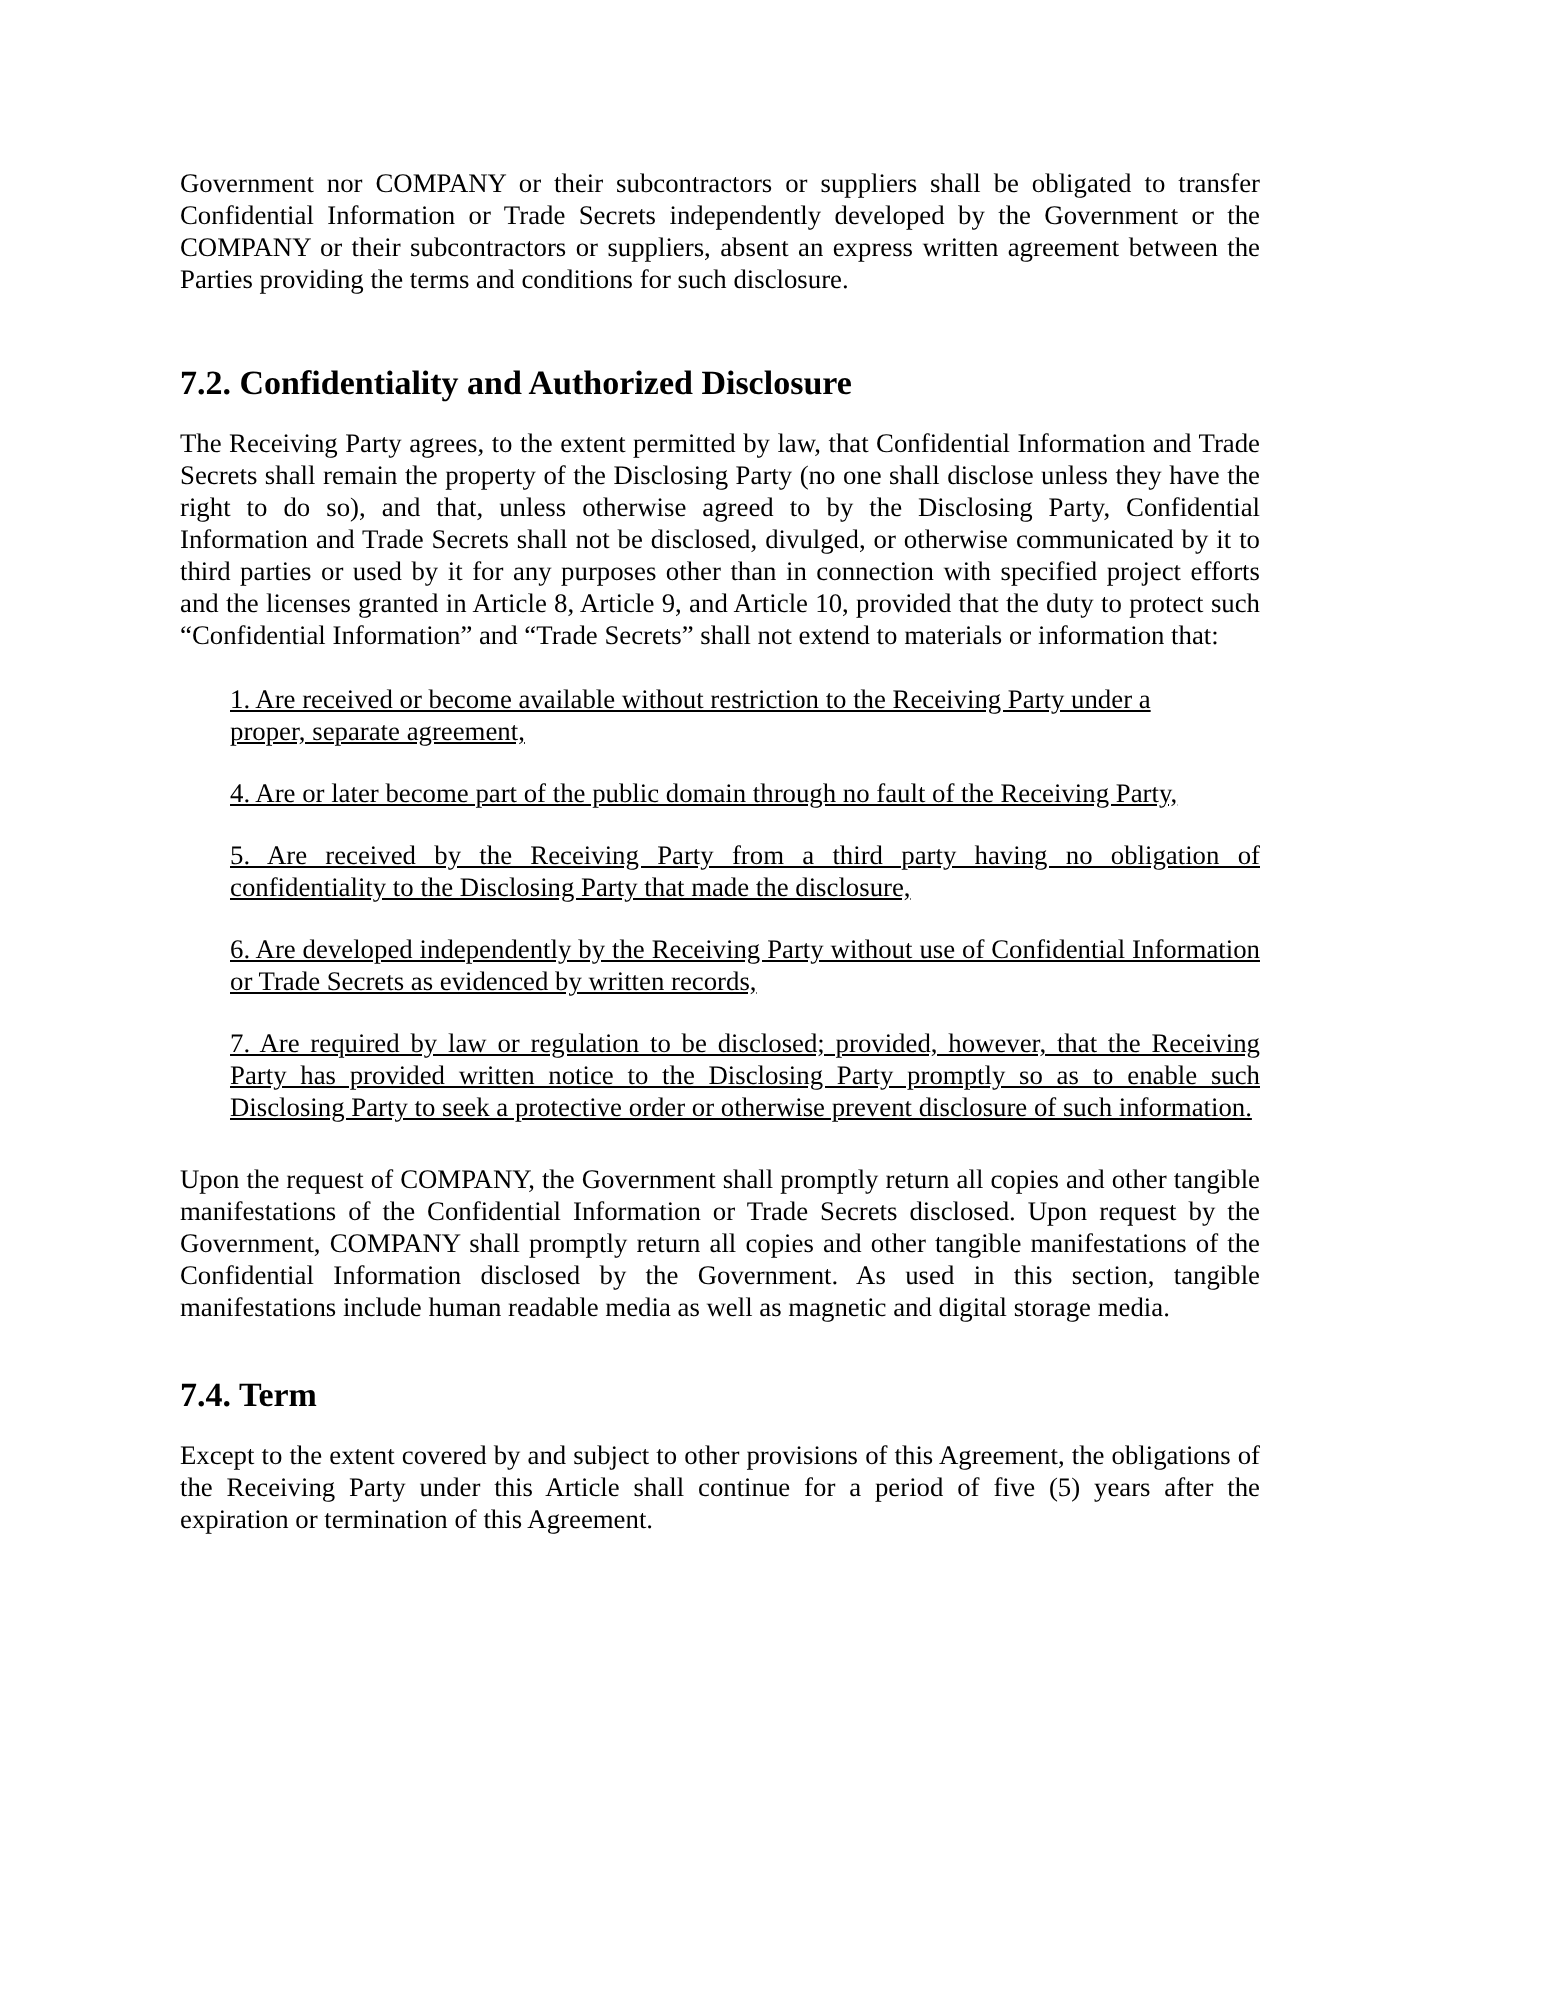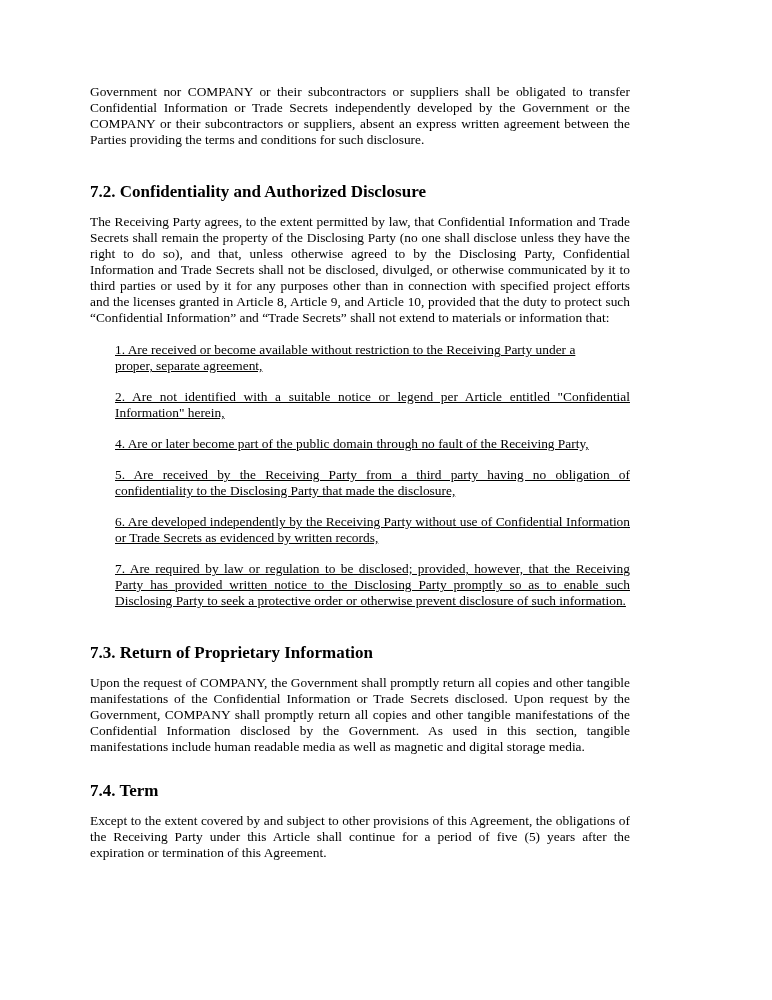--- a/index.html
+++ b/index.html
@@ -35,46 +35,44 @@
   .para-body-72 { margin: 0 0 16px 0; }
   .clause-list {
     margin: 0;
     padding: 0 0 0 25px;
     text-decoration: underline;
   }
   .clause-item {
     margin: 0 0 15px 0;
     white-space: pre-line; 
   }
-  .clause-item:last-child { margin-bottom: 36px; }
+  .clause-item:last-child { margin-bottom: 20px; }
   .para-body-73 { margin: 0 0 28px 0; }
   .para-body-74 { margin: 0; }
 </style>
 </head>
 <body>
 
 <main class="page">
 
   <p class="para para-intro">Government nor COMPANY or their subcontractors or suppliers shall be obligated to transfer Confidential Information or Trade Secrets independently developed by the Government or the COMPANY or their subcontractors or suppliers, absent an express written agreement between the Parties providing the terms and conditions for such disclosure.</p>
 
   <h2 class="sec-heading">7.2. Confidentiality and Authorized Disclosure</h2>
 
   <p class="para para-body-72">The Receiving Party agrees, to the extent permitted by law, that Confidential Information and Trade Secrets shall remain the property of the Disclosing Party (no one shall disclose unless they have the right to do so), and that, unless otherwise agreed to by the Disclosing Party, Confidential Information and Trade Secrets shall not be disclosed, divulged, or otherwise communicated by it to third parties or used by it for any purposes other than in connection with specified project efforts and the licenses granted in Article 8, Article 9, and Article 10, provided that the duty to protect such “Confidential Information” and “Trade Secrets” shall not extend to materials or information that:</p>
 
   <div class="clause-list">
     <p class="clause-item">1. Are received or become available without restriction to the Receiving Party under a
 proper, separate agreement,</p>
-    <p class="clause-item">2. Are not identified with a suitable notice or legend per Article entitled "Confidential Information" herein,</p>
     <p class="clause-item">4. Are or later become part of the public domain through no fault of the Receiving Party,</p>
     <p class="clause-item">5. Are received by the Receiving Party from a third party having no obligation of confidentiality to the Disclosing Party that made the disclosure,</p>
     <p class="clause-item">6. Are developed independently by the Receiving Party without use of Confidential Information or Trade Secrets as evidenced by written records,</p>
     <p class="clause-item">7. Are required by law or regulation to be disclosed; provided, however, that the Receiving Party has provided written notice to the Disclosing Party promptly so as to enable such Disclosing Party to seek a protective order or otherwise prevent disclosure of such information.</p>
   </div>
 
-  <h2 class="sec-heading">7.3. Return of Proprietary Information</h2>
 
   <p class="para para-body-73">Upon the request of COMPANY, the Government shall promptly return all copies and other tangible manifestations of the Confidential Information or Trade Secrets disclosed. Upon request by the Government, COMPANY shall promptly return all copies and other tangible manifestations of the Confidential Information disclosed by the Government. As used in this section, tangible manifestations include human readable media as well as magnetic and digital storage media.</p>
 
   <h2 class="sec-heading">7.4. Term</h2>
 
   <p class="para para-body-74">Except to the extent covered by and subject to other provisions of this Agreement, the obligations of the Receiving Party under this Article shall continue for a period of five (5) years after the expiration or termination of this Agreement.</p>
 
 </main>
 
 </body></html>

